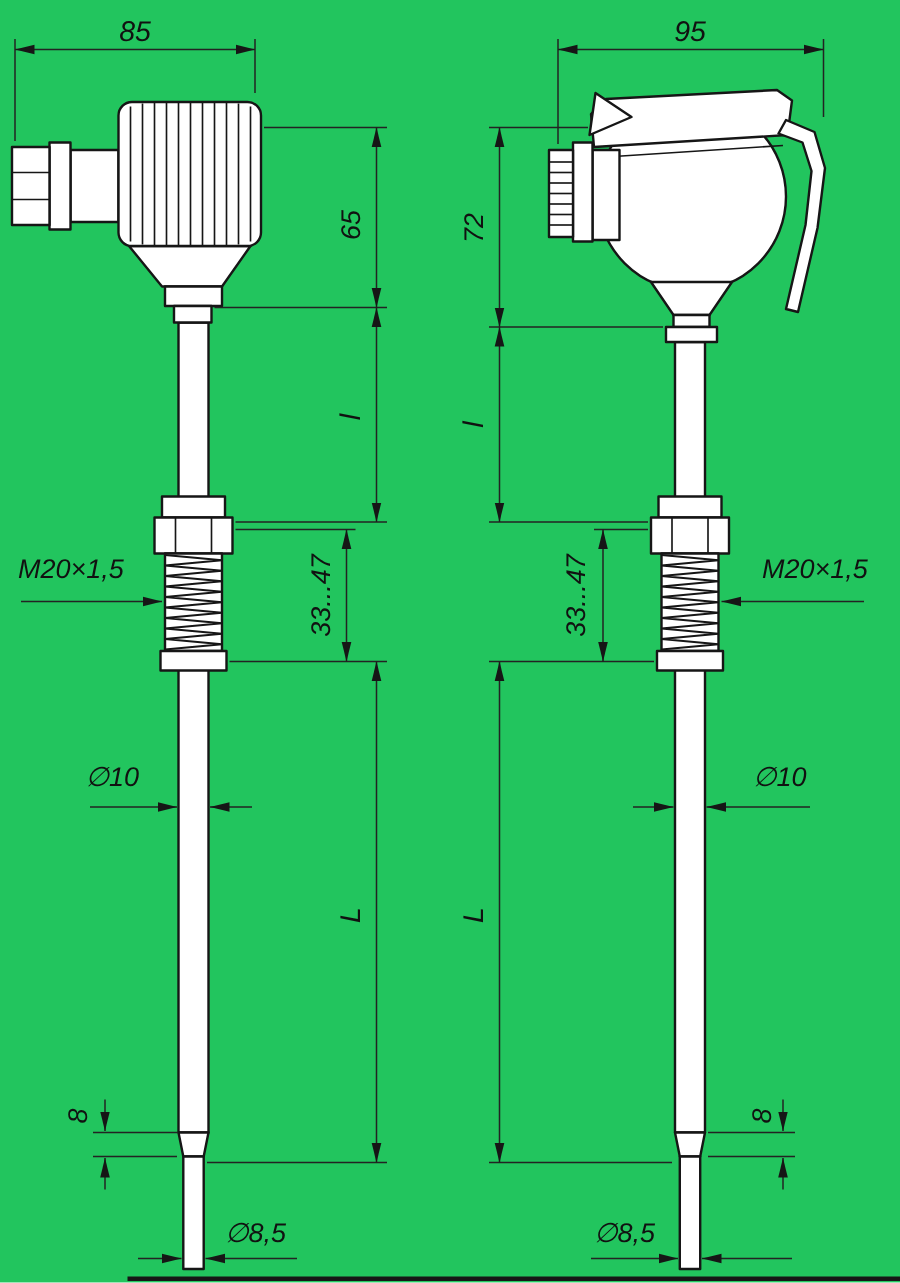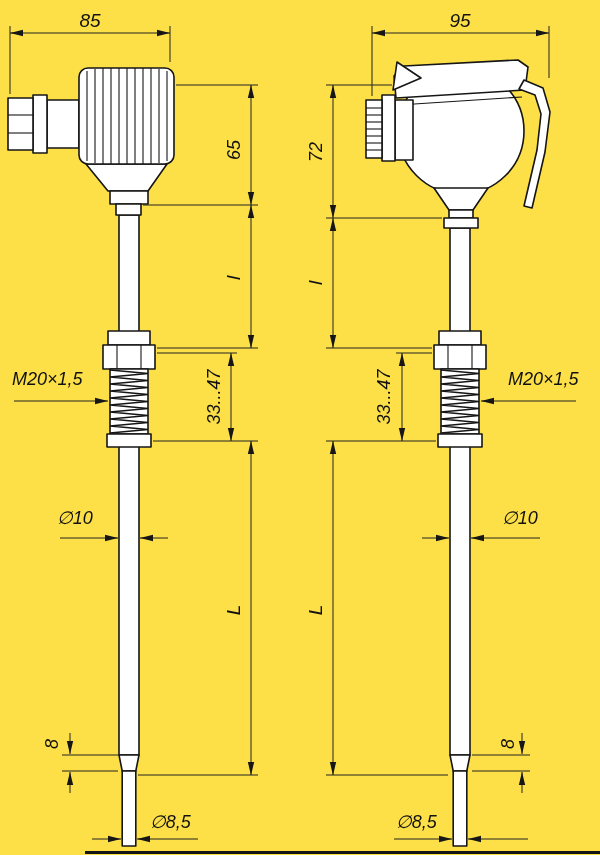--- a/index.html
+++ b/index.html
@@ -1,16 +1,16 @@
 <!DOCTYPE html>
 <html><head>
 <meta charset="utf-8">
 <style>
   html,body{margin:0;padding:0;background:#ffffff;}
-  .sheet{position:relative;width:600px;height:855px;background:#fde047;overflow:hidden;}
+  .sheet{position:relative;width:600px;height:855px;background:#22c55e;overflow:hidden;}
   svg{position:absolute;left:0;top:0;}
   .part{fill:#ffffff;stroke:#161616;stroke-width:1.6;stroke-linejoin:round;}
   .detail{fill:none;stroke:#161616;stroke-width:1.1;}
   .thread{fill:none;stroke:#161616;stroke-width:1.4;}
   .dim{fill:none;stroke:#232323;stroke-width:1;}
   .dimtxt{font-family:"Liberation Sans", sans-serif;font-style:italic;font-size:18px;fill:#111;}
   .dimtxt.big{font-size:19px;}
 </style>
 </head>
 <body>

